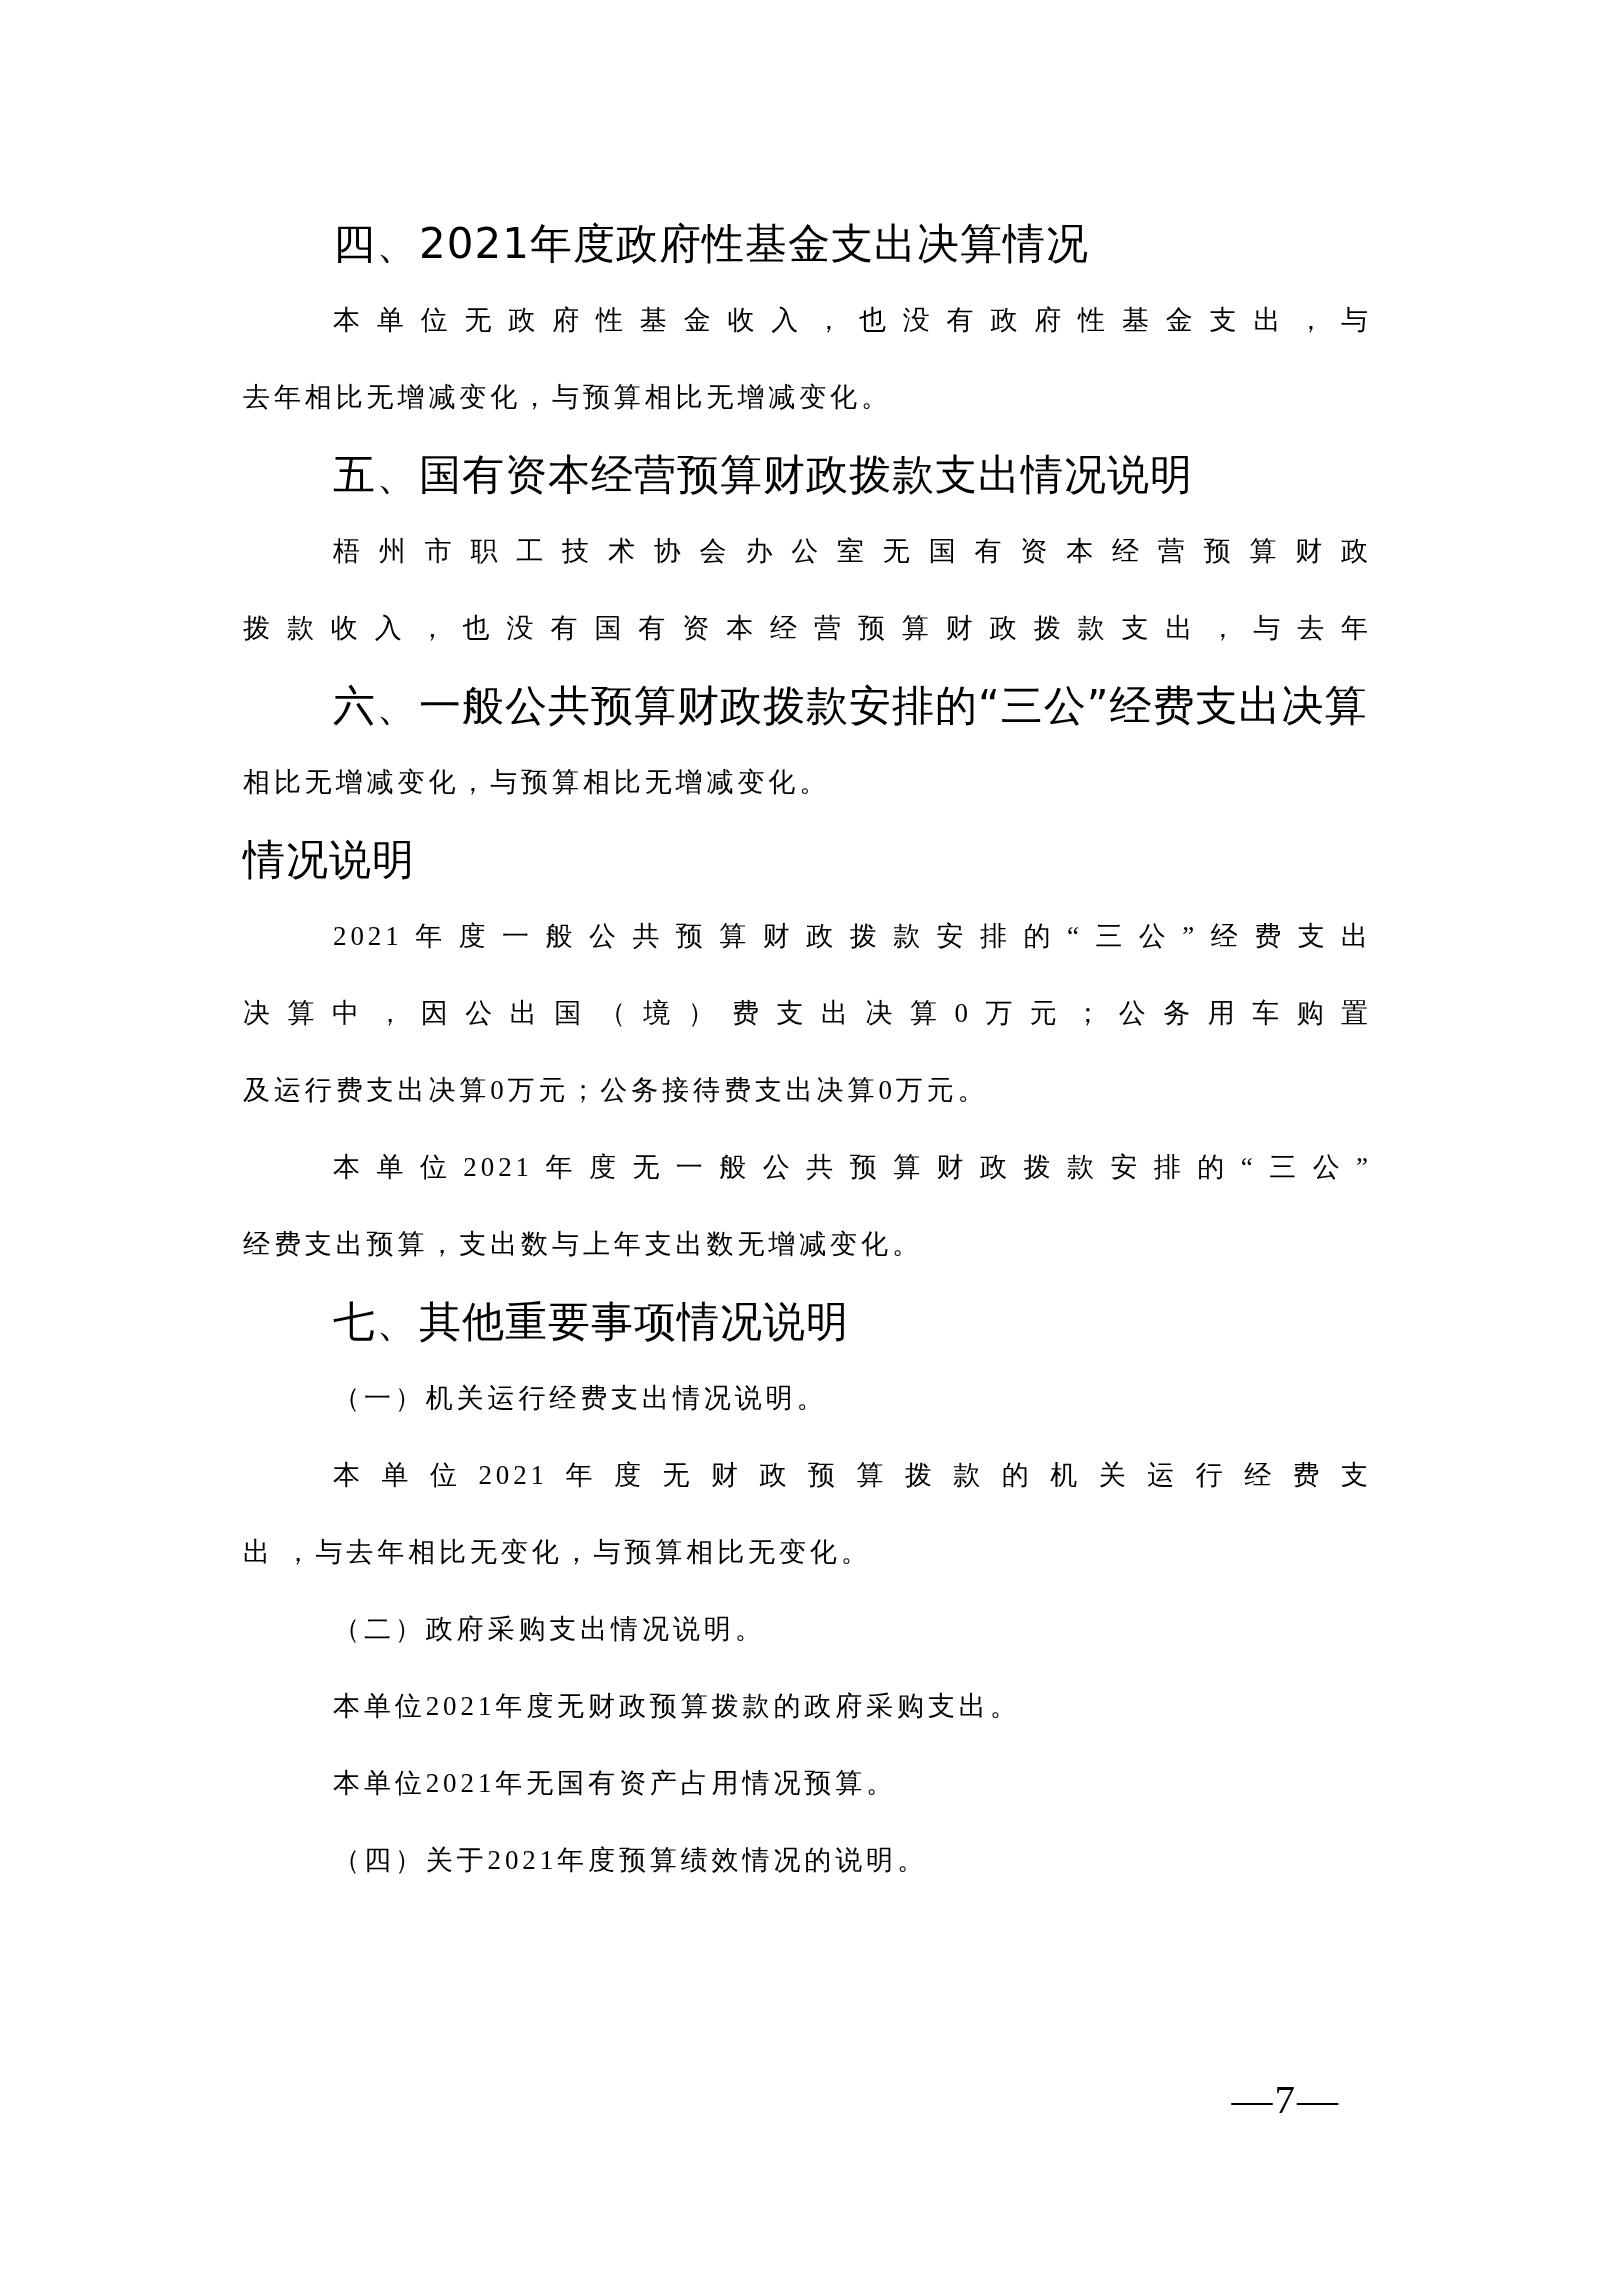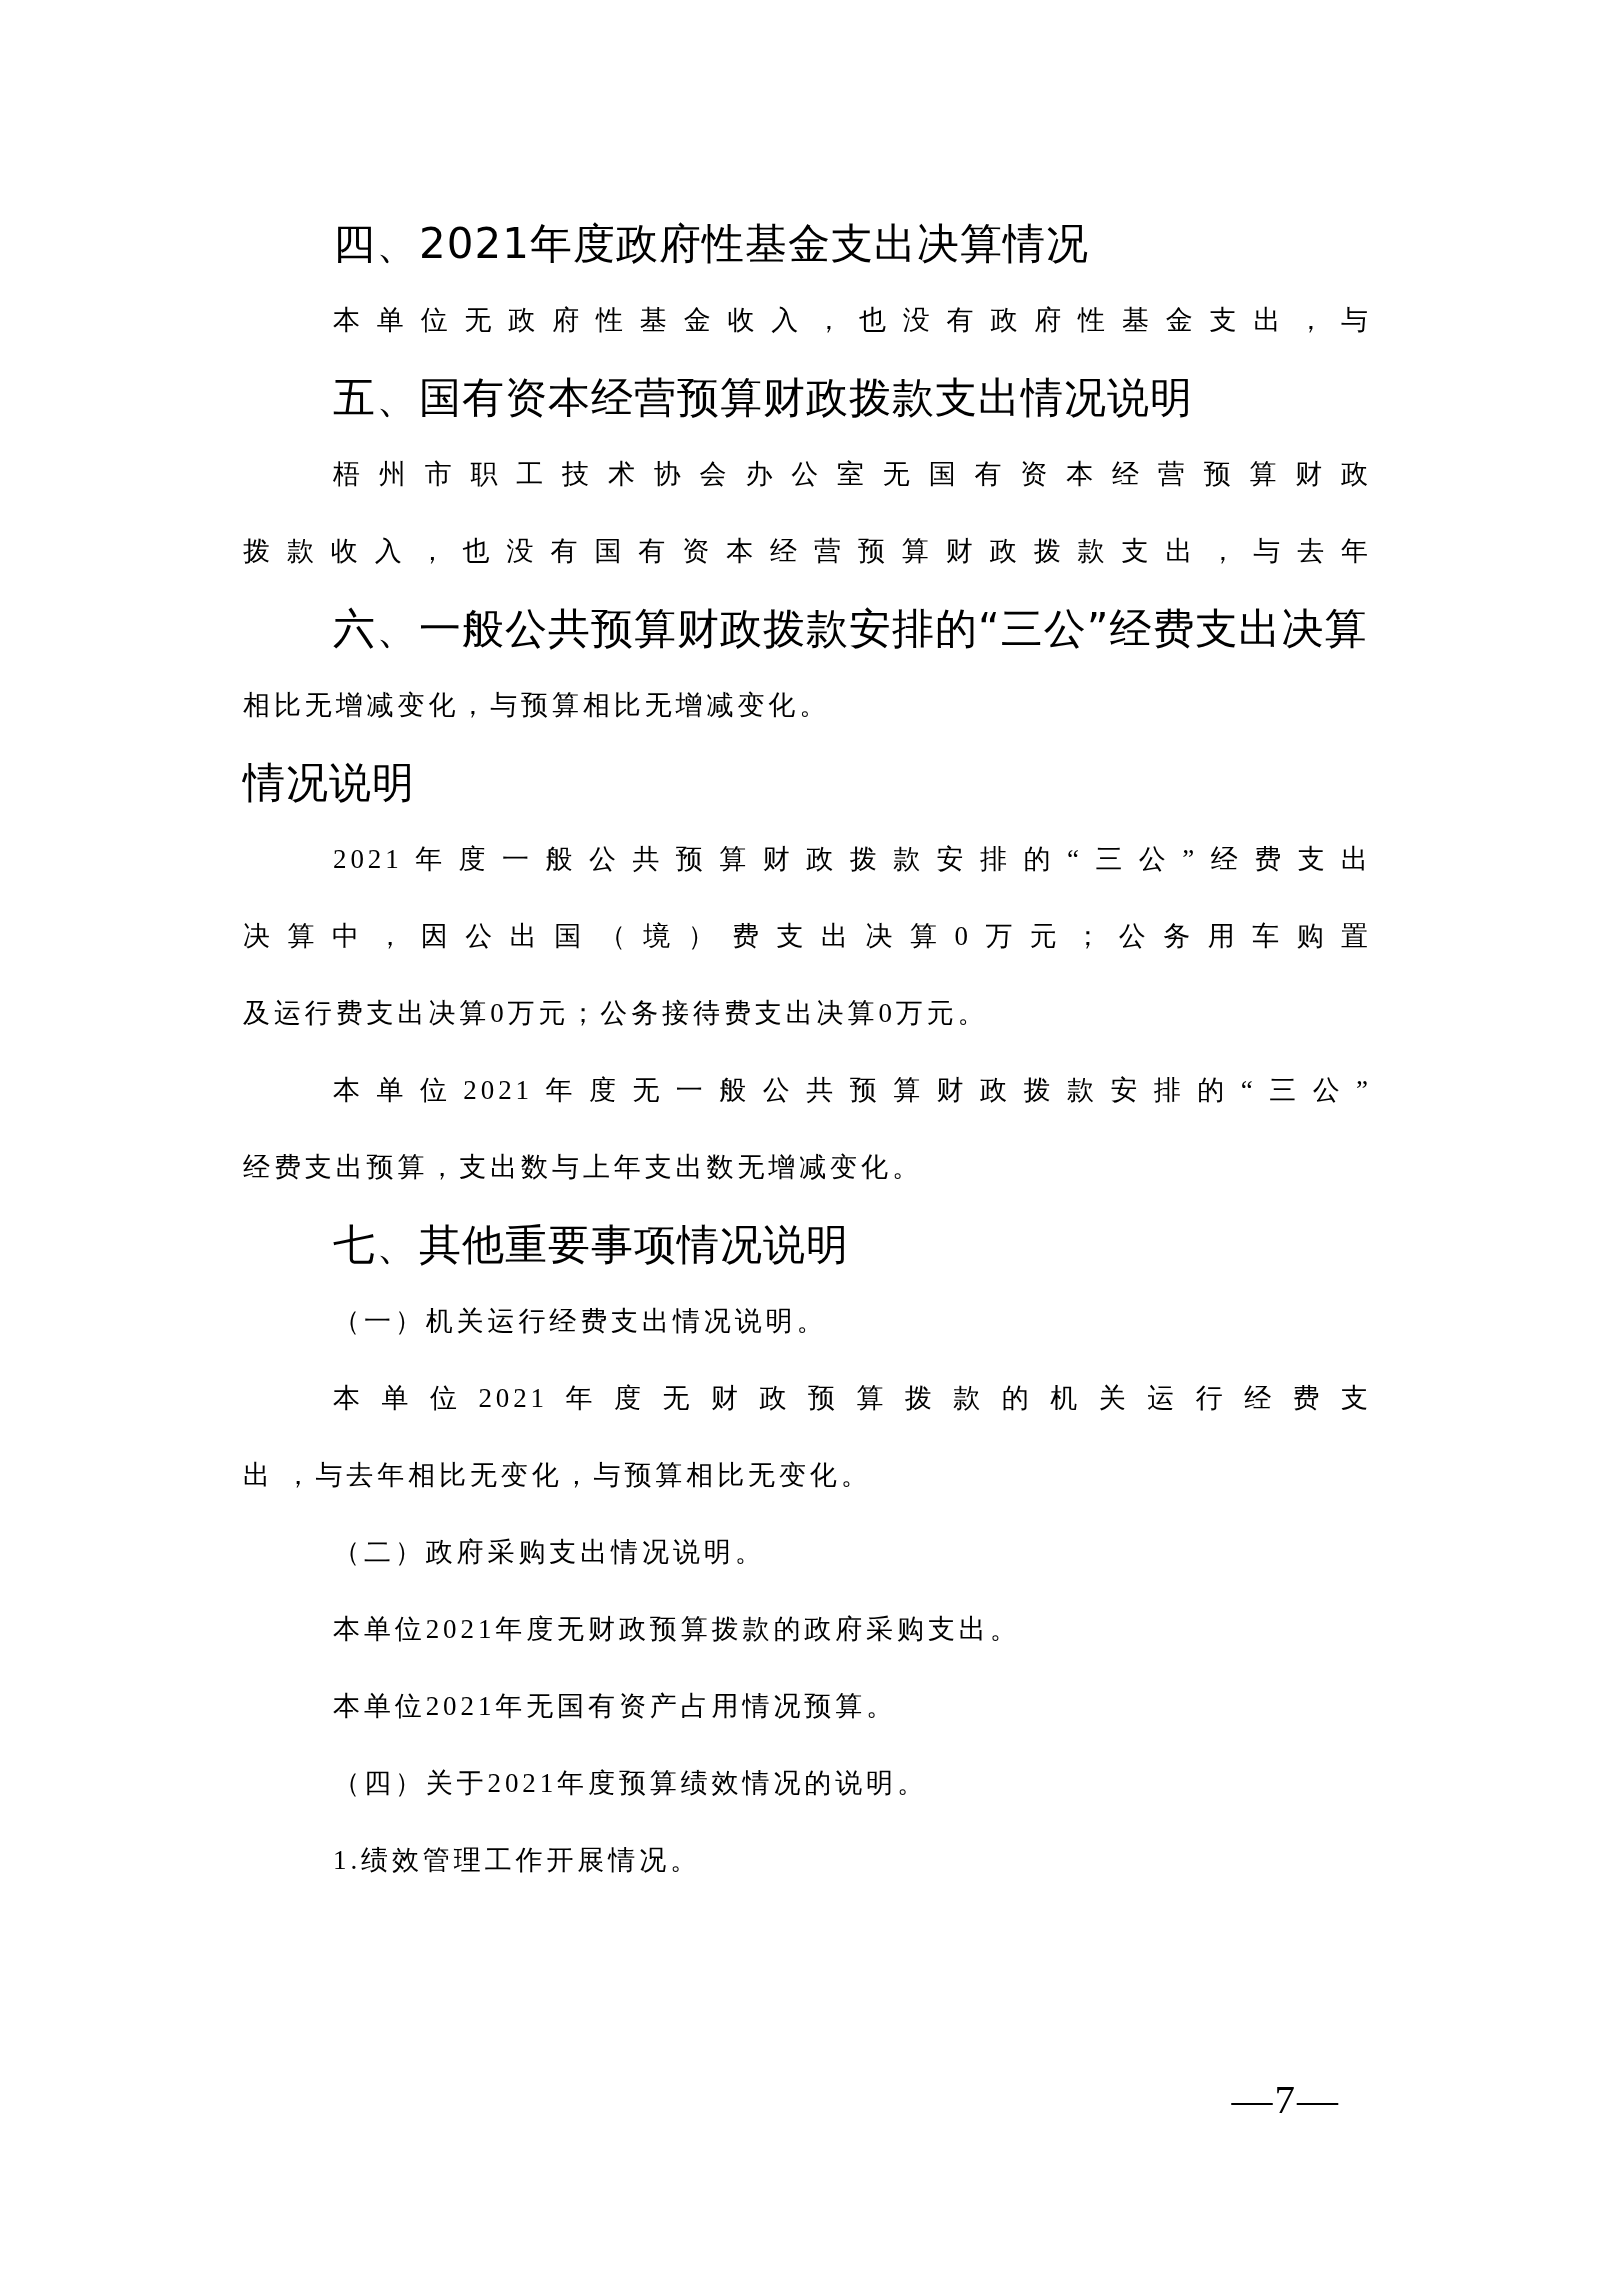--- a/index.html
+++ b/index.html
@@ -57,36 +57,36 @@
     font-family: "Liberation Serif", "DejaVu Serif", serif;
   }
 </style>
 </head>
 <body>
 
 <div class="page">
   <div class="content">
       <div class="line heading indent">四、2021年度政府性基金支出决算情况</div>
       <div class="line indent justify">本单位无政府性基金收入，也没有政府性基金支出，与</div>
+      <div class="line">去年相比无增减变化，与预算相比无增减变化。</div>
       <div class="line heading indent">五、国有资本经营预算财政拨款支出情况说明</div>
       <div class="line indent justify">梧州市职工技术协会办公室无国有资本经营预算财政</div>
       <div class="line justify">拨款收入，也没有国有资本经营预算财政拨款支出，与去年</div>
       <div class="line heading indent">六、一般公共预算财政拨款安排的“三公”经费支出决算</div>
       <div class="line">相比无增减变化，与预算相比无增减变化。</div>
       <div class="line heading">情况说明</div>
       <div class="line indent justify">2021年度一般公共预算财政拨款安排的“三公”经费支出</div>
       <div class="line justify">决算中，因公出国（境）费支出决算0万元；公务用车购置</div>
       <div class="line">及运行费支出决算0万元；公务接待费支出决算0万元。</div>
       <div class="line indent justify">本单位2021年度无一般公共预算财政拨款安排的“三公”</div>
       <div class="line">经费支出预算，支出数与上年支出数无增减变化。</div>
       <div class="line heading indent">七、其他重要事项情况说明</div>
       <div class="line indent">（一）机关运行经费支出情况说明。</div>
       <div class="line indent justify">本单位2021年度无财政预算拨款的机关运行经费支</div>
       <div class="line">出 ，与去年相比无变化，与预算相比无变化。</div>
       <div class="line indent">（二）政府采购支出情况说明。</div>
       <div class="line indent">本单位2021年度无财政预算拨款的政府采购支出。</div>
       <div class="line indent">本单位2021年无国有资产占用情况预算。</div>
       <div class="line indent">（四）关于2021年度预算绩效情况的说明。</div>
-      <div class="line indent">1.绩效管理工作开展情况。</div>
     </div>
   <div class="page-number">—7—</div>
 </div>
 
 
 </body></html>

